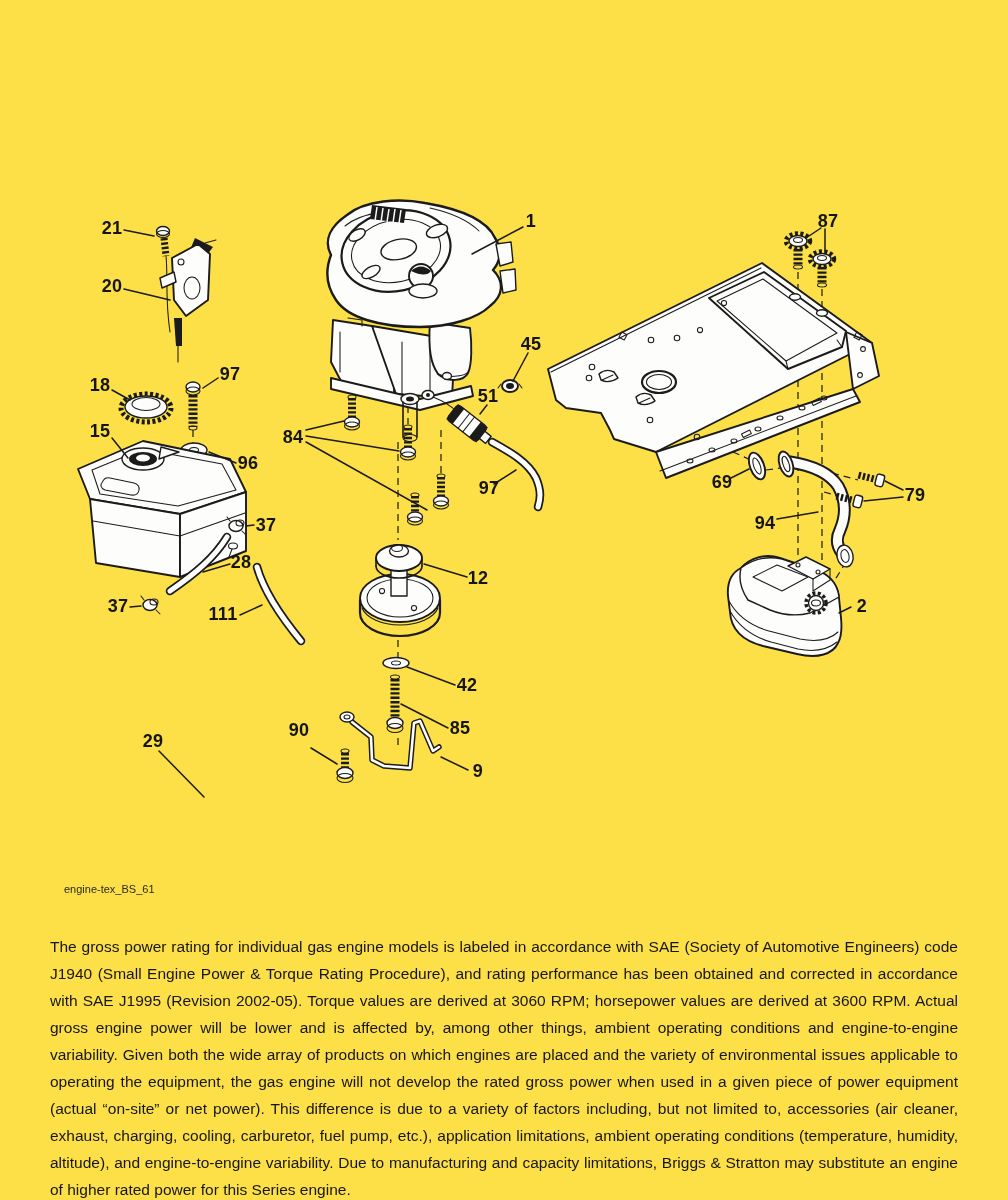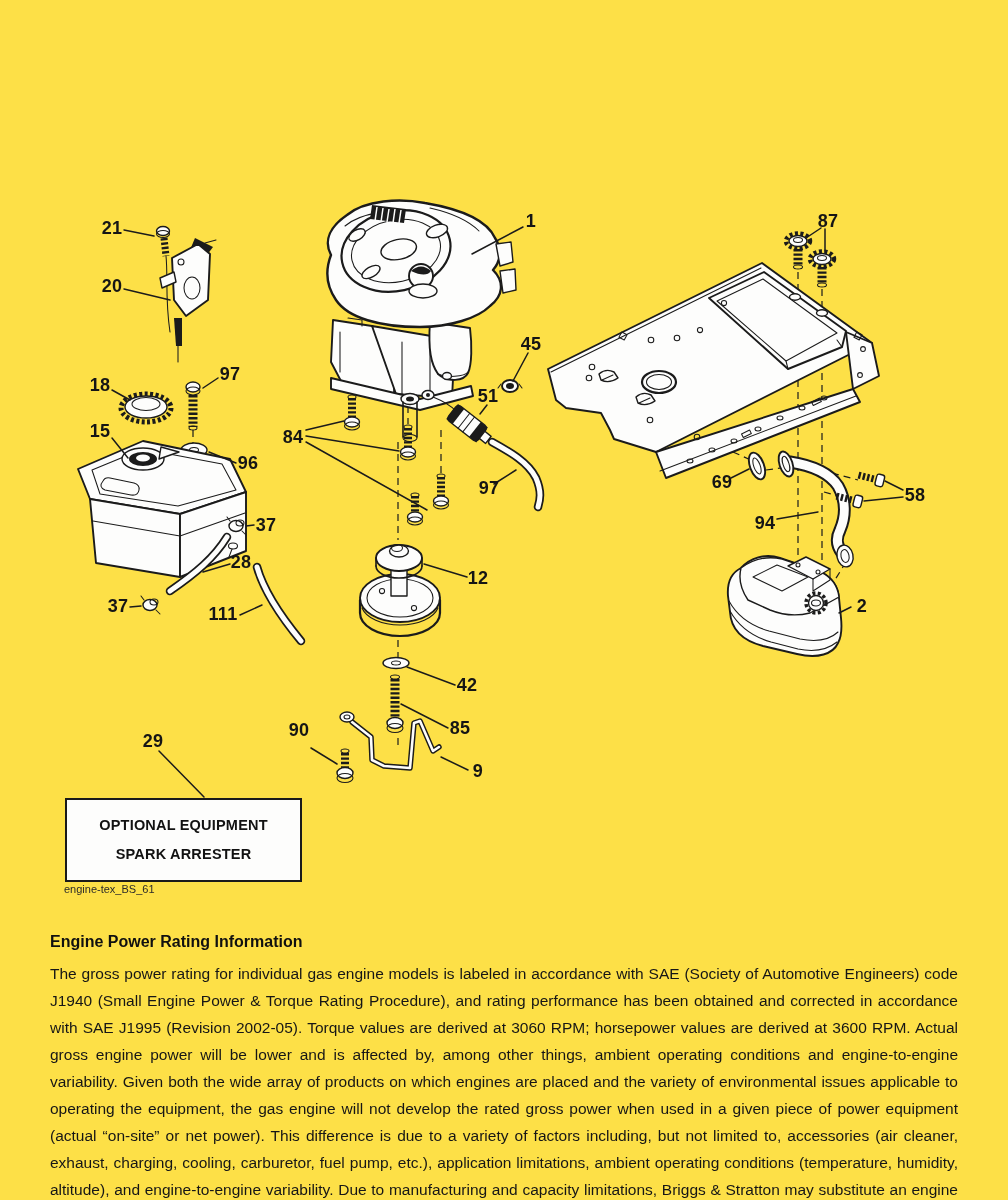--- a/index.html
+++ b/index.html
@@ -402,30 +402,25 @@
         <div class="callout" style="left: 488px; top: 396px;">51</div>
         <div class="callout" style="left: 293px; top: 437px;">84</div>
         <div class="callout" style="left: 489px; top: 488px;">97</div>
         <div class="callout" style="left: 478px; top: 578px;">12</div>
         <div class="callout" style="left: 467px; top: 685px;">42</div>
         <div class="callout" style="left: 460px; top: 728px;">85</div>
         <div class="callout" style="left: 299px; top: 730px;">90</div>
         <div class="callout" style="left: 478px; top: 771px;">9</div>
         <div class="callout" style="left: 828px; top: 221px;">87</div>
         <div class="callout" style="left: 722px; top: 482px;">69</div>
-        <div class="callout" style="left: 915px; top: 495px;">58</div>
+        <div class="callout" style="left: 915px; top: 495px;">79</div>
         <div class="callout" style="left: 765px; top: 523px;">94</div>
         <div class="callout" style="left: 862px; top: 606px;">2</div>
       </div>
 
-    <div class="opt-box">
-      <div class="l1">OPTIONAL EQUIPMENT</div>
-      <div class="l2">SPARK ARRESTER</div>
-    </div>
 
     <div class="caption">engine-tex_BS_61</div>
   </div>
 
   <div class="info">
-    <h2>Engine Power Rating Information</h2>
     <p>The gross power rating for individual gas engine models is labeled in accordance with SAE (Society of Automotive Engineers) code J1940 (Small Engine Power &amp; Torque Rating Procedure), and rating performance has been obtained and corrected in accordance with SAE J1995 (Revision 2002-05). Torque values are derived at 3060 RPM; horsepower values are derived at 3600 RPM. Actual gross engine power will be lower and is affected by, among other things, ambient operating conditions and engine-to-engine variability. Given both the wide array of products on which engines are placed and the variety of environmental issues applicable to operating the equipment, the gas engine will not develop the rated gross power when used in a given piece of power equipment (actual “on-site” or net power). This difference is due to a variety of factors including, but not limited to, accessories (air cleaner, exhaust, charging, cooling, carburetor, fuel pump, etc.), application limitations, ambient operating conditions (temperature, humidity, altitude), and engine-to-engine variability. Due to manufacturing and capacity limitations, Briggs &amp; Stratton may substitute an engine of higher rated power for this Series engine.</p>
   </div>
 </div>
 
 </body></html>

